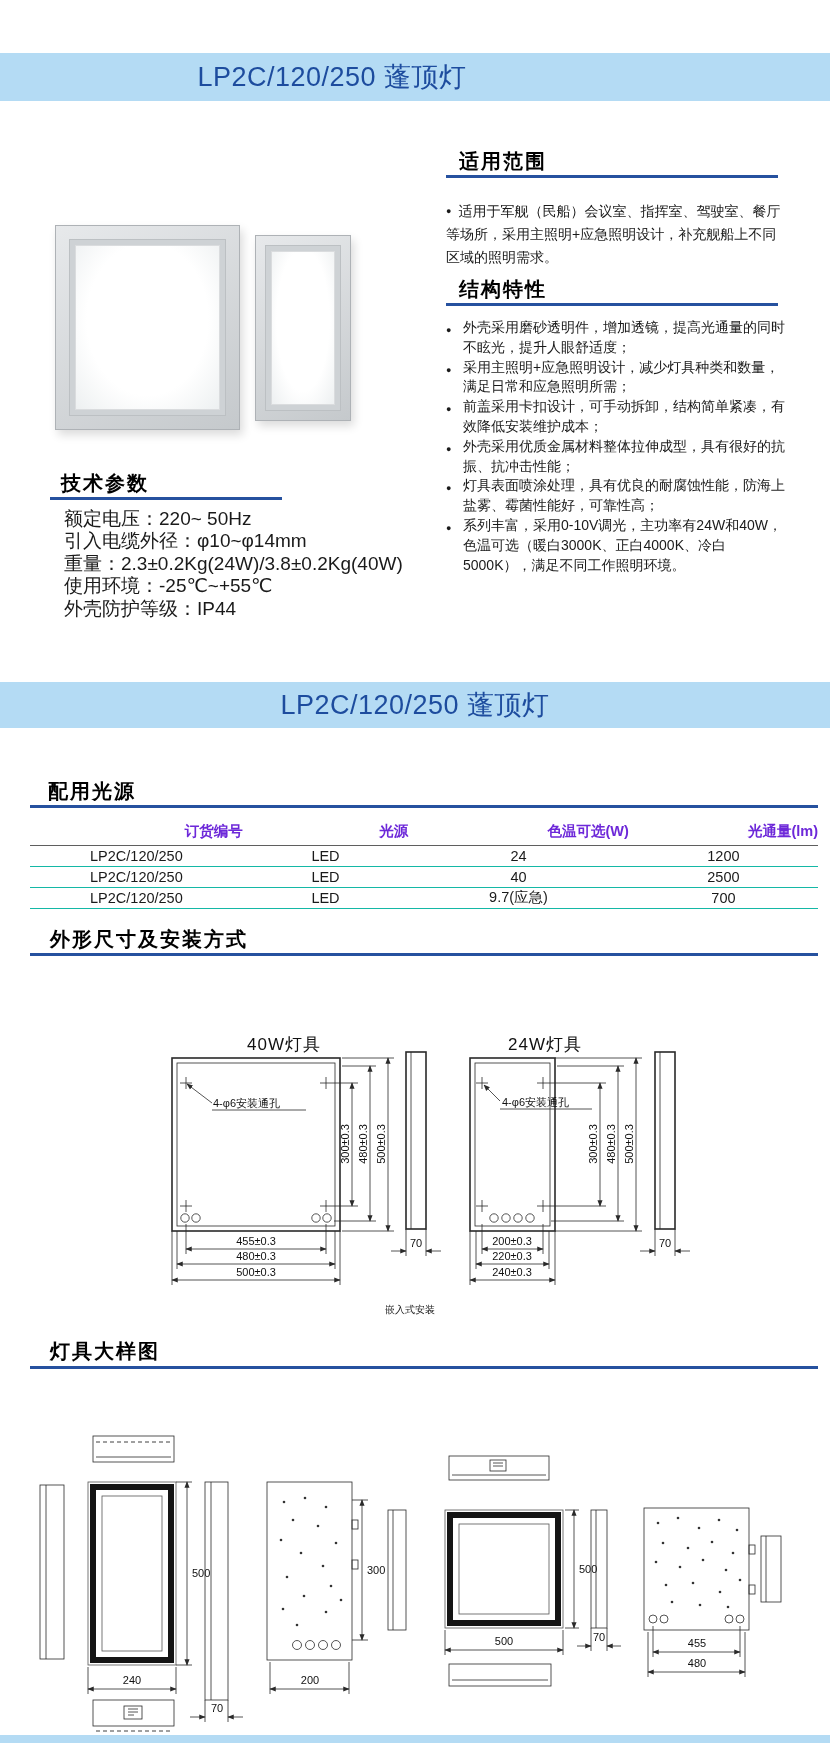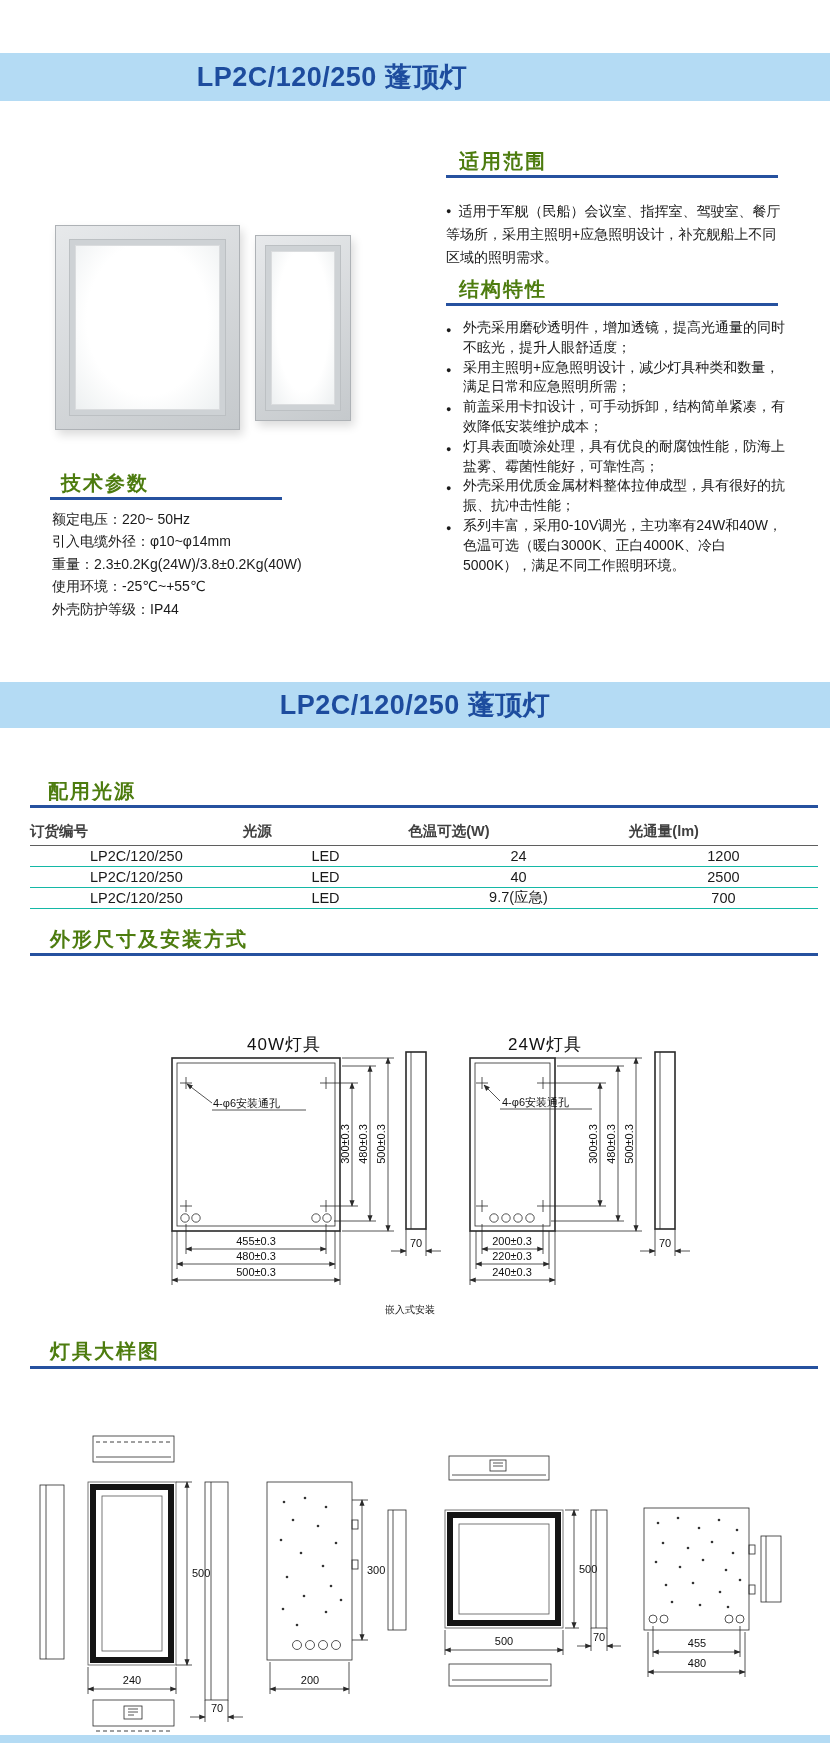--- a/index.html
+++ b/index.html
@@ -2,53 +2,53 @@
 <html><head>
 <meta charset="utf-8">
 <style>
   *{box-sizing:border-box;margin:0;padding:0}
   html,body{margin:0;padding:0;background:#ffffff}
   .page{position:relative;width:830px;height:1743px;background:#fff;overflow:hidden;
         font-family:"Liberation Sans","DejaVu Sans",sans-serif;color:#1a1a1a}
 
   
   .banner{position:absolute;left:0;width:830px;background:#b4dbf4;display:flex;align-items:center;justify-content:center}
-  .banner .btitle{font-size:27px;font-weight:bold;color:#1d4c9e;letter-spacing:.5px;white-space:nowrap}
+  .banner .btitle{font-size:27px;font-weight:normal;color:#1d4c9e;letter-spacing:.5px;white-space:nowrap}
   .banner-1{top:53px;height:48px}
   .banner-1 .btitle{transform:translateX(-83px)}
   .banner-2{top:682px;height:46px}
 
   
-  .sec-h{position:absolute;font-size:20px;font-weight:bold;color:#4d7c0f;letter-spacing:2px;white-space:nowrap}
+  .sec-h{position:absolute;font-size:20px;font-weight:bold;color:#000000;letter-spacing:2px;white-space:nowrap}
   .rule{position:absolute;height:3px;background:#26519f}
 
   
   .photos{position:absolute;left:55px;top:225px;width:300px;height:212px}
   .panel{position:absolute;background:linear-gradient(150deg,#e7e9eb 0%,#c5c9cc 100%);
          border:1px solid #aeb2b6;box-shadow:3px 5px 9px rgba(0,0,0,.14);padding:13px}
   .panel-big{left:0;top:0;width:185px;height:205px}
   .panel-small{left:200px;top:10px;width:96px;height:186px;padding:9px}
   .panel-mid{width:100%;height:100%;background:#ced2d5;border:1px solid #bcc0c3;padding:5px}
   .panel-face{width:100%;height:100%;background:radial-gradient(ellipse at 50% 45%,#ffffff 60%,#edf0f1 100%);border:1px solid #dadcde}
 
   
   .p-app{position:absolute;left:446px;top:200px;width:338px;font-size:14px;line-height:23px}
   .idot{font-size:9px;vertical-align:2px;margin-right:7px}
   .ul-struct{position:absolute;left:446px;top:318px;width:342px;list-style:none}
   .ul-struct li{position:relative;padding-left:17px;font-size:14px;line-height:19.8px}
   .ul-struct li::before{content:"●";position:absolute;left:0;top:3px;font-size:9px}
 
   
-  .tech-lines{position:absolute;left:52px;top:508px;width:360px;font-size:14px}
+  .tech-lines{position:absolute;left:64px;top:508px;width:360px;font-size:19px}
   .tech-lines div{line-height:22.4px}
   .tech-lines .indent{padding-left:44px}
 
   
   .src-table{position:absolute;left:30px;top:818px;width:788px;border-collapse:collapse;font-size:14.5px}
-  .src-table th{font-weight:bold;color:#404040;height:27px;text-align:left;border-bottom:1.5px solid #5f5f5f;vertical-align:middle}
+  .src-table th{font-weight:bold;color:#6d28d9;height:27px;text-align:right;border-bottom:1.5px solid #5f5f5f;vertical-align:middle}
   .src-table td{height:21px;text-align:center;border-bottom:1px solid #14b8a6;vertical-align:middle}
 
   
   .dim-svg{position:absolute;left:0;top:1030px}
   .detail-svg{position:absolute;left:0;top:1395px}
   .ln{stroke:#2a2a2a;stroke-width:.8;fill:none}
   .lnk{stroke:#2a2a2a;stroke-width:1.6;fill:none}
   .ln2{stroke:#555;stroke-width:.8;fill:none}
   .dash{stroke:#2a2a2a;stroke-width:.9;fill:none;stroke-dasharray:4 3}
   .frame{stroke:#141414;stroke-width:6;fill:none}
@@ -84,22 +84,22 @@
   <h2 class="sec-h" style="left:459px;top:148px">适用范围</h2>
   <div class="rule" style="left:446px;top:175px;width:332px"></div>
   <p class="p-app"><span class="idot">●</span><span>适用于军舰（民船）会议室、指挥室、驾驶室、餐厅等场所，采用主照明+应急照明设计，补充舰船上不同区域的照明需求。</span></p>
 
   <h2 class="sec-h" style="left:459px;top:276px">结构特性</h2>
   <div class="rule" style="left:446px;top:303px;width:332px"></div>
   <ul class="ul-struct">
     <li>外壳采用磨砂透明件，增加透镜，提高光通量的同时不眩光，提升人眼舒适度；</li>
     <li>采用主照明+应急照明设计，减少灯具种类和数量，满足日常和应急照明所需；</li>
     <li>前盖采用卡扣设计，可手动拆卸，结构简单紧凑，有效降低安装维护成本；</li>
+    <li>外壳采用优质金属材料整体拉伸成型，具有很好的抗振、抗冲击性能；</li>
     <li>灯具表面喷涂处理，具有优良的耐腐蚀性能，防海上盐雾、霉菌性能好，可靠性高；</li>
-    <li>外壳采用优质金属材料整体拉伸成型，具有很好的抗振、抗冲击性能；</li>
     <li>系列丰富，采用0-10V调光，主功率有24W和40W，色温可选（暖白3000K、正白4000K、冷白5000K），满足不同工作照明环境。</li>
   </ul>
 
   <h2 class="sec-h" style="left:61px;top:470px">技术参数</h2>
   <div class="rule" style="left:50px;top:497px;width:232px"></div>
   <div class="tech-lines">
     <div>额定电压：220~ 50Hz</div>
     <div>引入电缆外径：φ10~φ14mm</div>
     <div>重量：2.3±0.2Kg(24W)/3.8±0.2Kg(40W)</div>
     <div>使用环境：-25℃~+55℃</div>

